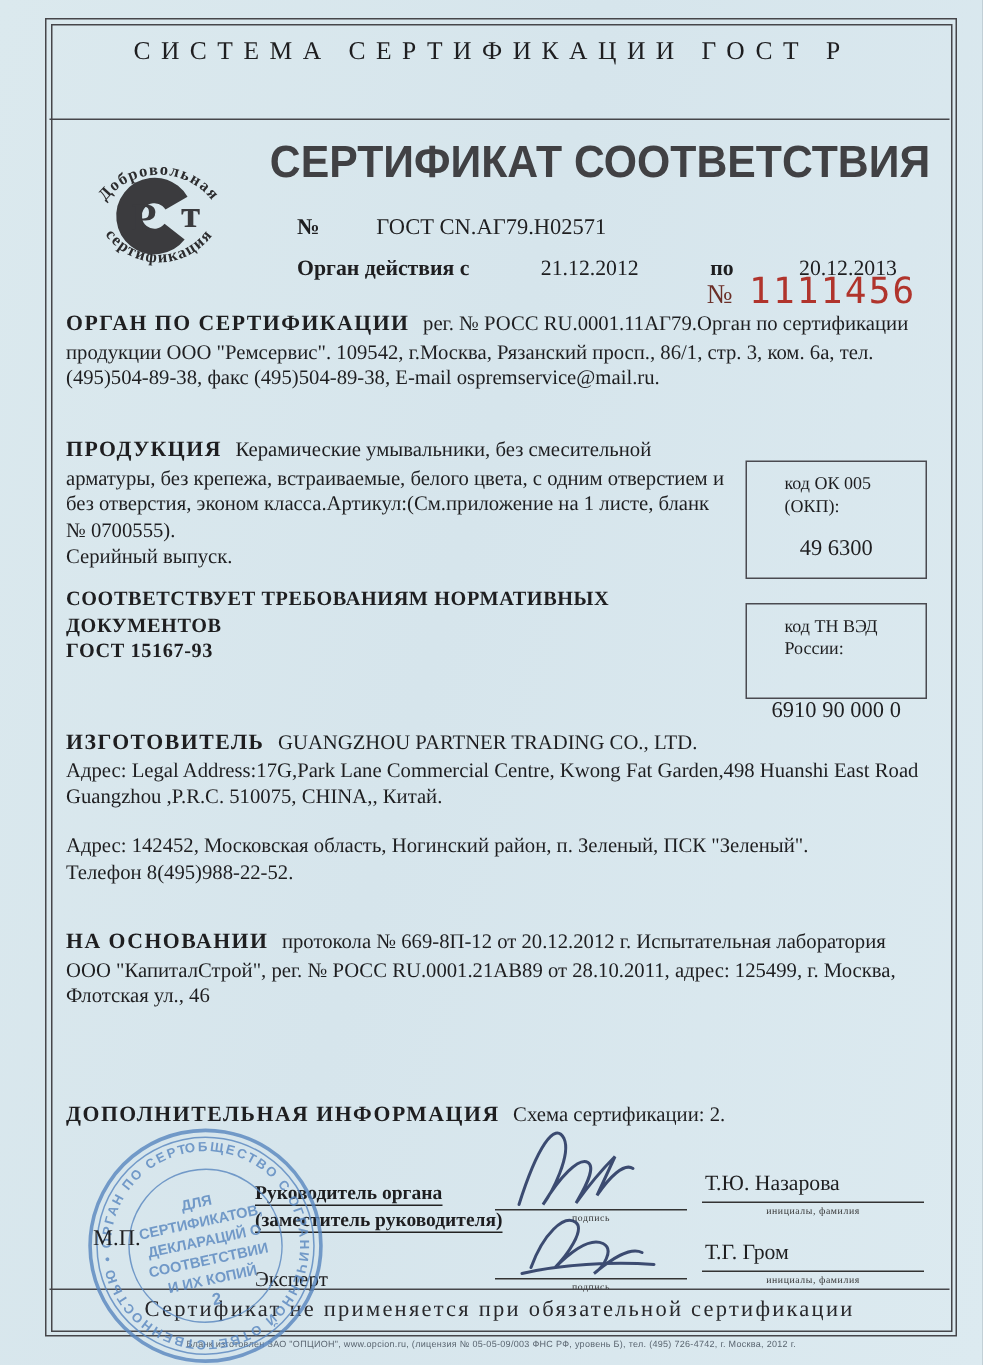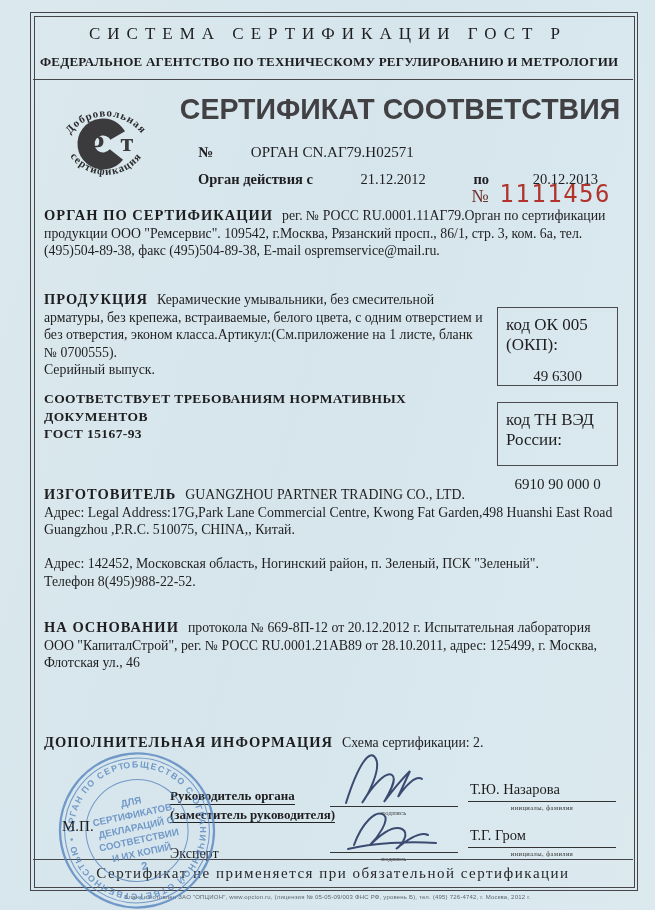--- a/index.html
+++ b/index.html
@@ -29,21 +29,21 @@
   .validity-row .to-lbl { font-weight:bold; margin-left:44px; }
   .validity-row .to { margin-left:40px; }
   .blank-no { position:absolute; right:44px; top:180px; white-space:nowrap; }
   .blank-no .nsign { font-size:18px; color:#6b2f28; margin-right:7px; }
   .blank-no .digits { font-family:"DejaVu Sans Mono", monospace; font-size:24px; color:#b0342c; letter-spacing:1.5px; }
 
   .sec { position:absolute; left:44px; width:578px; font-size:13.8px; line-height:17.5px; }
   .sec-h { font-weight:bold; font-size:14.5px; letter-spacing:1px; margin-right:9px; }
   .sec-h2 { font-weight:bold; font-size:13.5px; letter-spacing:.4px; }
   .codebox { position:absolute; left:497px; width:119px; border:1.2px solid #4a4a50; }
-  .codebox .cb-label { font-size:17px; padding:7px 6px 0 8px; }
+  .codebox .cb-label { font-size:12px; padding:7px 6px 0 8px;margin-left:17px; }
   .codebox .cb-value { font-size:15px; text-align:center; }
 
   .roles { position:absolute; left:170px; top:786px; width:170px; }
   .role-line { display:inline-block; font-weight:bold; font-size:13px; border-bottom:1.4px solid #222; line-height:14.5px; }
   .expert { position:absolute; left:170px; top:846px; font-size:14px; }
   .sigline { position:absolute; width:128px; border-top:1px solid #333; text-align:center; }
   .sigline .cap, .namebox .cap { font-size:6.5px; color:#333; letter-spacing:.4px; padding-top:1.5px; }
   .namebox { position:absolute; left:468px; width:148px; }
   .namebox .nm { font-size:14.5px; padding:0 2px 3px 2px; border-bottom:1px solid #333; }
   .mp { position:absolute; left:62px; top:818px; font-size:15px; z-index:8; }
@@ -58,21 +58,20 @@
 </head>
 <body>
 
 <div id="page">
   <div class="frame">
     <div class="frame-inner"></div>
   </div>
 
   <div class="hdr">
     <div class="hdr-title">СИСТЕМА СЕРТИФИКАЦИИ ГОСТ Р</div>
-    <div class="hdr-sub">ФЕДЕРАЛЬНОЕ АГЕНТСТВО ПО ТЕХНИЧЕСКОМУ РЕГУЛИРОВАНИЮ И МЕТРОЛОГИИ</div>
   </div>
   <div class="hdr-rule"></div>
 
   <svg class="logo" width="112" height="114" viewBox="0 0 112 114">
     <defs>
       <path id="lat" d="M 12 66 A 45 45 0 0 1 100 66"></path>
       <path id="lab" d="M 14 58 A 44 44 0 0 0 98 58"></path>
     </defs>
     <text font-family="Liberation Serif, serif" font-size="11" font-weight="bold" fill="#2c2c2e" letter-spacing="1">
       <textPath href="#lat" startOffset="50%" text-anchor="middle">Добровольная</textPath>
@@ -82,21 +81,21 @@
     </text>
     <circle cx="53" cy="58" r="17" fill="none" stroke="#3b3b3e" stroke-width="17" stroke-dasharray="86 22" transform="rotate(38 53 58)"></circle>
     <text x="46" y="68" font-family="Liberation Serif, serif" font-size="27" font-weight="bold" fill="#3b3b3e" text-anchor="middle">Р</text>
     <text x="77" y="65" font-family="Liberation Serif, serif" font-size="26" font-weight="bold" fill="#3b3b3e" text-anchor="middle">т</text>
   </svg>
 
   <div class="doc-title">СЕРТИФИКАТ СООТВЕТСТВИЯ</div>
 
   <div class="certno-row">
     <span class="lbl">№</span>
-    <span>ОРГАН CN.АГ79.Н02571</span>
+    <span>ГОСТ CN.АГ79.Н02571</span>
   </div>
 
   <div class="validity-row">
     <span class="lbl">Орган действия  с</span>
     <span class="from">21.12.2012</span>
     <span class="to-lbl">по</span>
     <span class="to">20.12.2013</span>
   </div>
 
   <div class="blank-no">

